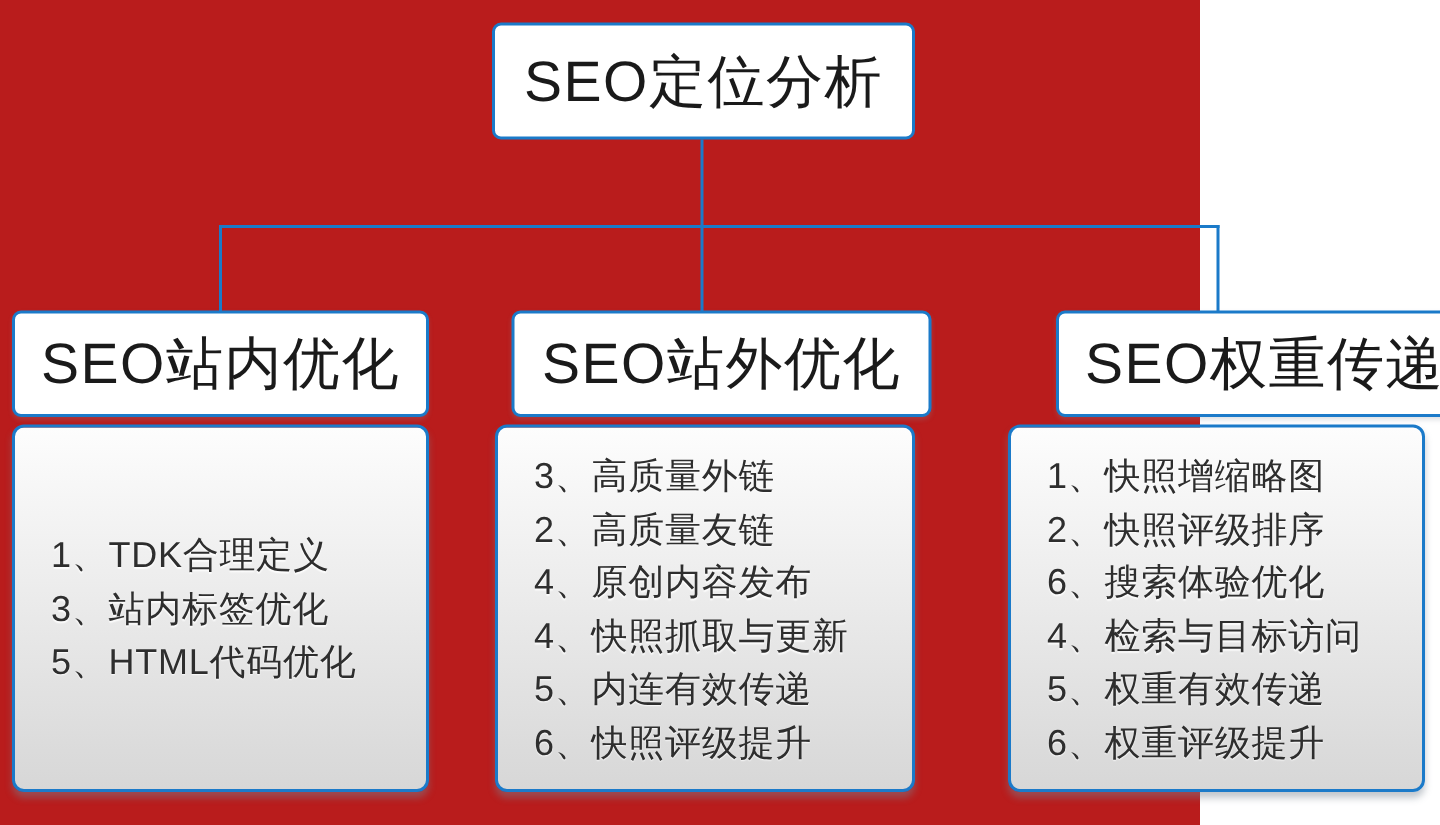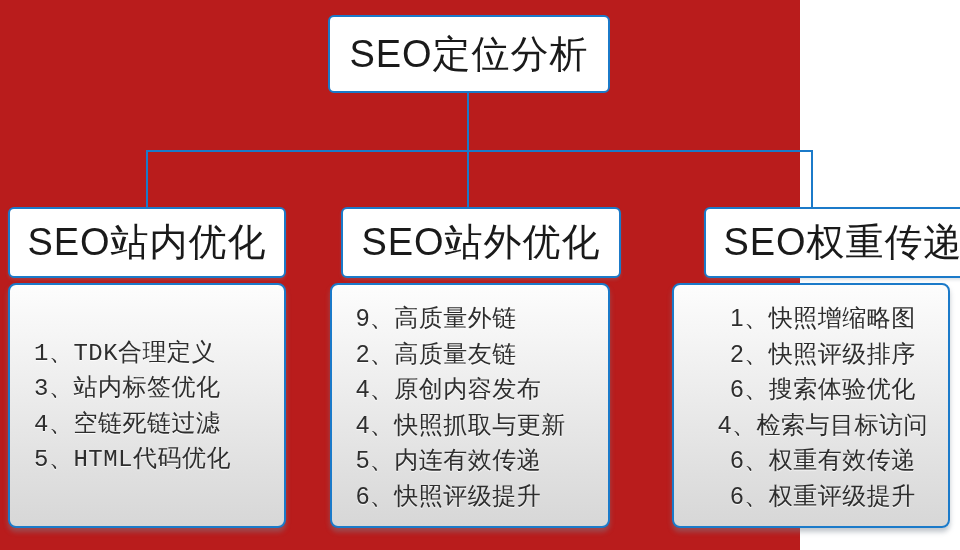--- a/index.html
+++ b/index.html
@@ -45,26 +45,26 @@
     padding: 10px 0 8px 24px;
   }
   .body-box .item {
     font-size: 24px; color: #2e2e2e; line-height: 35.5px; white-space: nowrap;
     text-shadow: 0 1px 1px rgba(255,255,255,0.9);
     letter-spacing: 0.5px;
   }
 
   .col0 .head-box, .col0.body-box { left: 8px;  width: 278px; }
   .col1 .head-box, .col1.body-box { left: 330px; width: 280px; }
-  .col2 .head-box, .col2.body-box { left: 672px; width: 278px; text-align: center; }
+  .col2 .head-box, .col2.body-box { left: 672px; width: 278px; }
 
   .head-box.col0 { left: 8px;  width: 278px; }
   .head-box.col1 { left: 330px; width: 280px; margin-left: 11px; }
   .head-box.col2 { left: 664px; width: 278px; margin-left: 40px; }
-  .body-box.col0 { left: 8px;  width: 278px; font-family: Liberation Mono, monospace; }
+  .body-box.col0 { left: 8px;  width: 278px; }
   .body-box.col1 { left: 330px; width: 280px; }
   .body-box.col2 { left: 672px; width: 278px; }
 </style>
 </head>
 <body>
 
 <div class="canvas">
 
   <div class="line v" id="root-stem"></div>
   <div class="line h" id="branch-bar"></div>
@@ -75,41 +75,40 @@
   <div class="root-box">
     <span>SEO定位分析</span>
   </div>
 
   <div class="head-box col0">
     <span>SEO站内优化</span>
   </div>
   <div class="body-box col0">
     <div class="item">1、TDK合理定义</div>
     <div class="item">3、站内标签优化</div>
-    <div class="item">4、空链死链过滤</div>
     <div class="item">5、HTML代码优化</div>
   </div>
 
   <div class="head-box col1">
     <span>SEO站外优化</span>
   </div>
   <div class="body-box col1">
-    <div class="item">9、高质量外链</div>
+    <div class="item">3、高质量外链</div>
     <div class="item">2、高质量友链</div>
     <div class="item">4、原创内容发布</div>
     <div class="item">4、快照抓取与更新</div>
     <div class="item">5、内连有效传递</div>
     <div class="item">6、快照评级提升</div>
   </div>
 
   <div class="head-box col2">
     <span>SEO权重传递</span>
   </div>
   <div class="body-box col2">
     <div class="item">1、快照增缩略图</div>
     <div class="item">2、快照评级排序</div>
     <div class="item">6、搜索体验优化</div>
     <div class="item">4、检索与目标访问</div>
-    <div class="item">6、权重有效传递</div>
+    <div class="item">5、权重有效传递</div>
     <div class="item">6、权重评级提升</div>
   </div>
 
 </div>
 
 </body></html>

